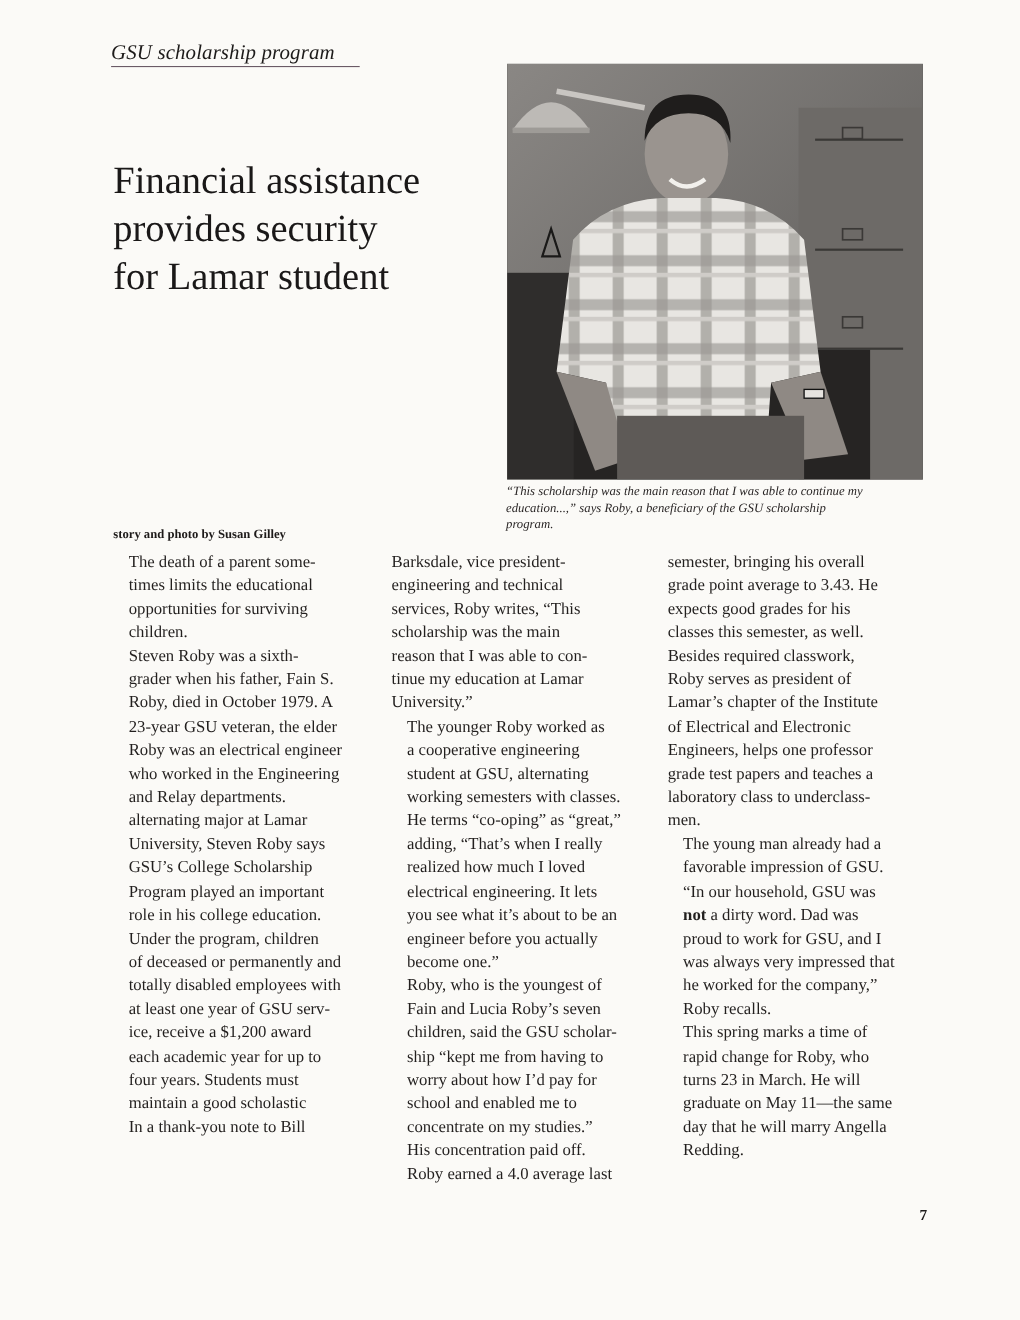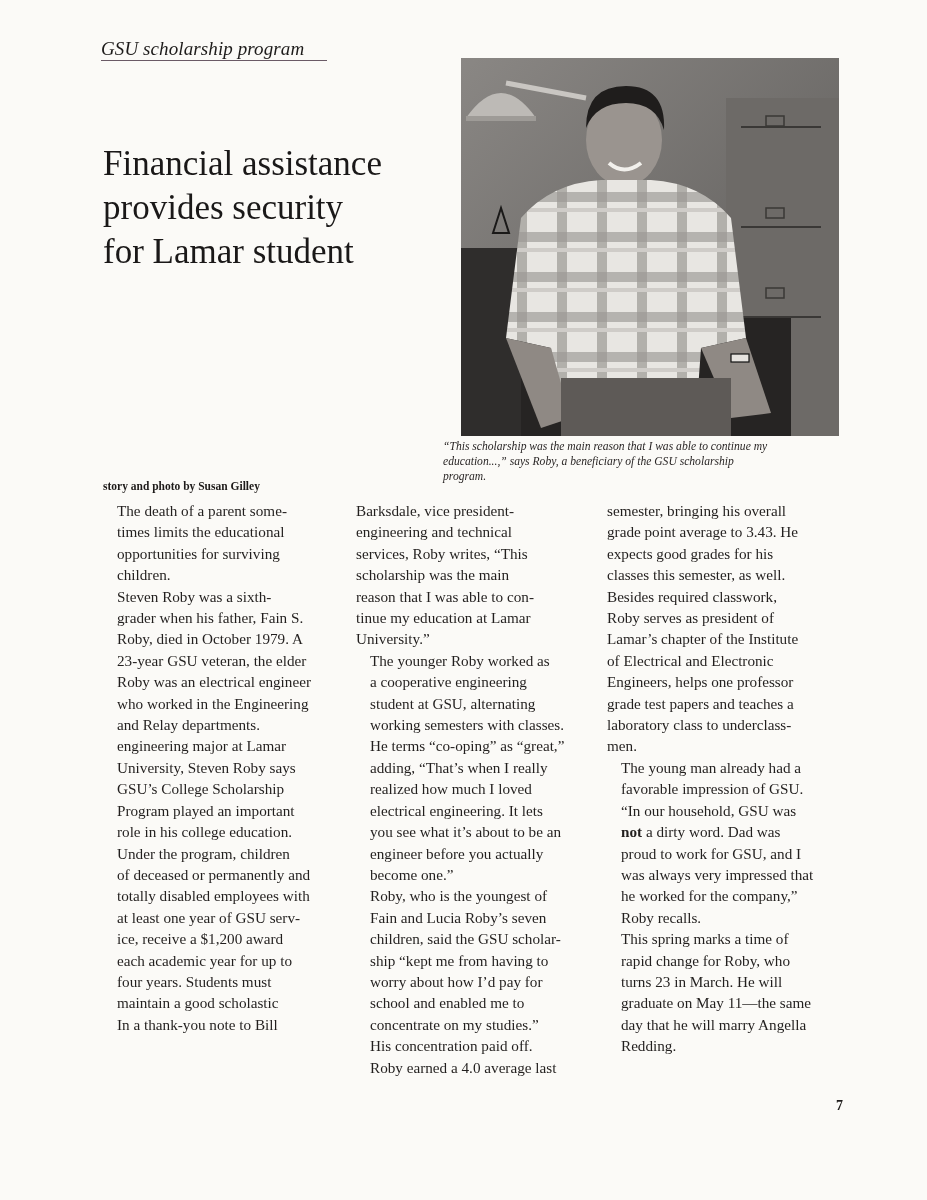--- a/index.html
+++ b/index.html
@@ -22,21 +22,21 @@
     font-size: 35px; line-height: 44px; font-weight: normal;
     margin: 0; color: #1a1818;
   }
   .headline span { display: block; }
   .photo {
     position: absolute; left: 461px; top: 58px;
     width: 378px; height: 378px;
     background: #4a4846; overflow: hidden;
   }
   .caption {
-    position: absolute; left: 443px; top: 439px; width: 390px;
+    position: absolute; left: 460px; top: 439px; width: 390px;
     font-style: italic; font-size: 11.6px; line-height: 15px;
     color: #2a2626;
   }
   .byline {
     position: absolute; left: 103px; top: 480px;
     font-weight: bold; font-size: 11.5px; color: #1d1a19;
   }
   .col {
     position: absolute; width: 240px;
     font-size: 15.2px; line-height: 21.4px; color: #221f1e;
@@ -130,21 +130,21 @@
     <p>
       <span class="line">Steven Roby was a sixth-</span>
       <span class="line">grader when his father, Fain S.</span>
       <span class="line">Roby, died in October 1979.  A</span>
       <span class="line">23-year GSU veteran, the elder</span>
       <span class="line">Roby was an electrical engineer</span>
       <span class="line">who worked in the Engineering</span>
       <span class="line">and Relay departments.</span>
     </p>
     <p>
-      <span class="line">engineering major at Lamar</span>
+      <span class="line">alternating major at Lamar</span>
       <span class="line">University, Steven Roby says</span>
       <span class="line">GSU’s College Scholarship</span>
       <span class="line">Program played an important</span>
       <span class="line">role in his college education.</span>
     </p>
     <p>
       <span class="line">Under the program, children</span>
       <span class="line">of deceased or permanently and</span>
       <span class="line">totally disabled employees with</span>
       <span class="line">at least one year of GSU serv-</span>

